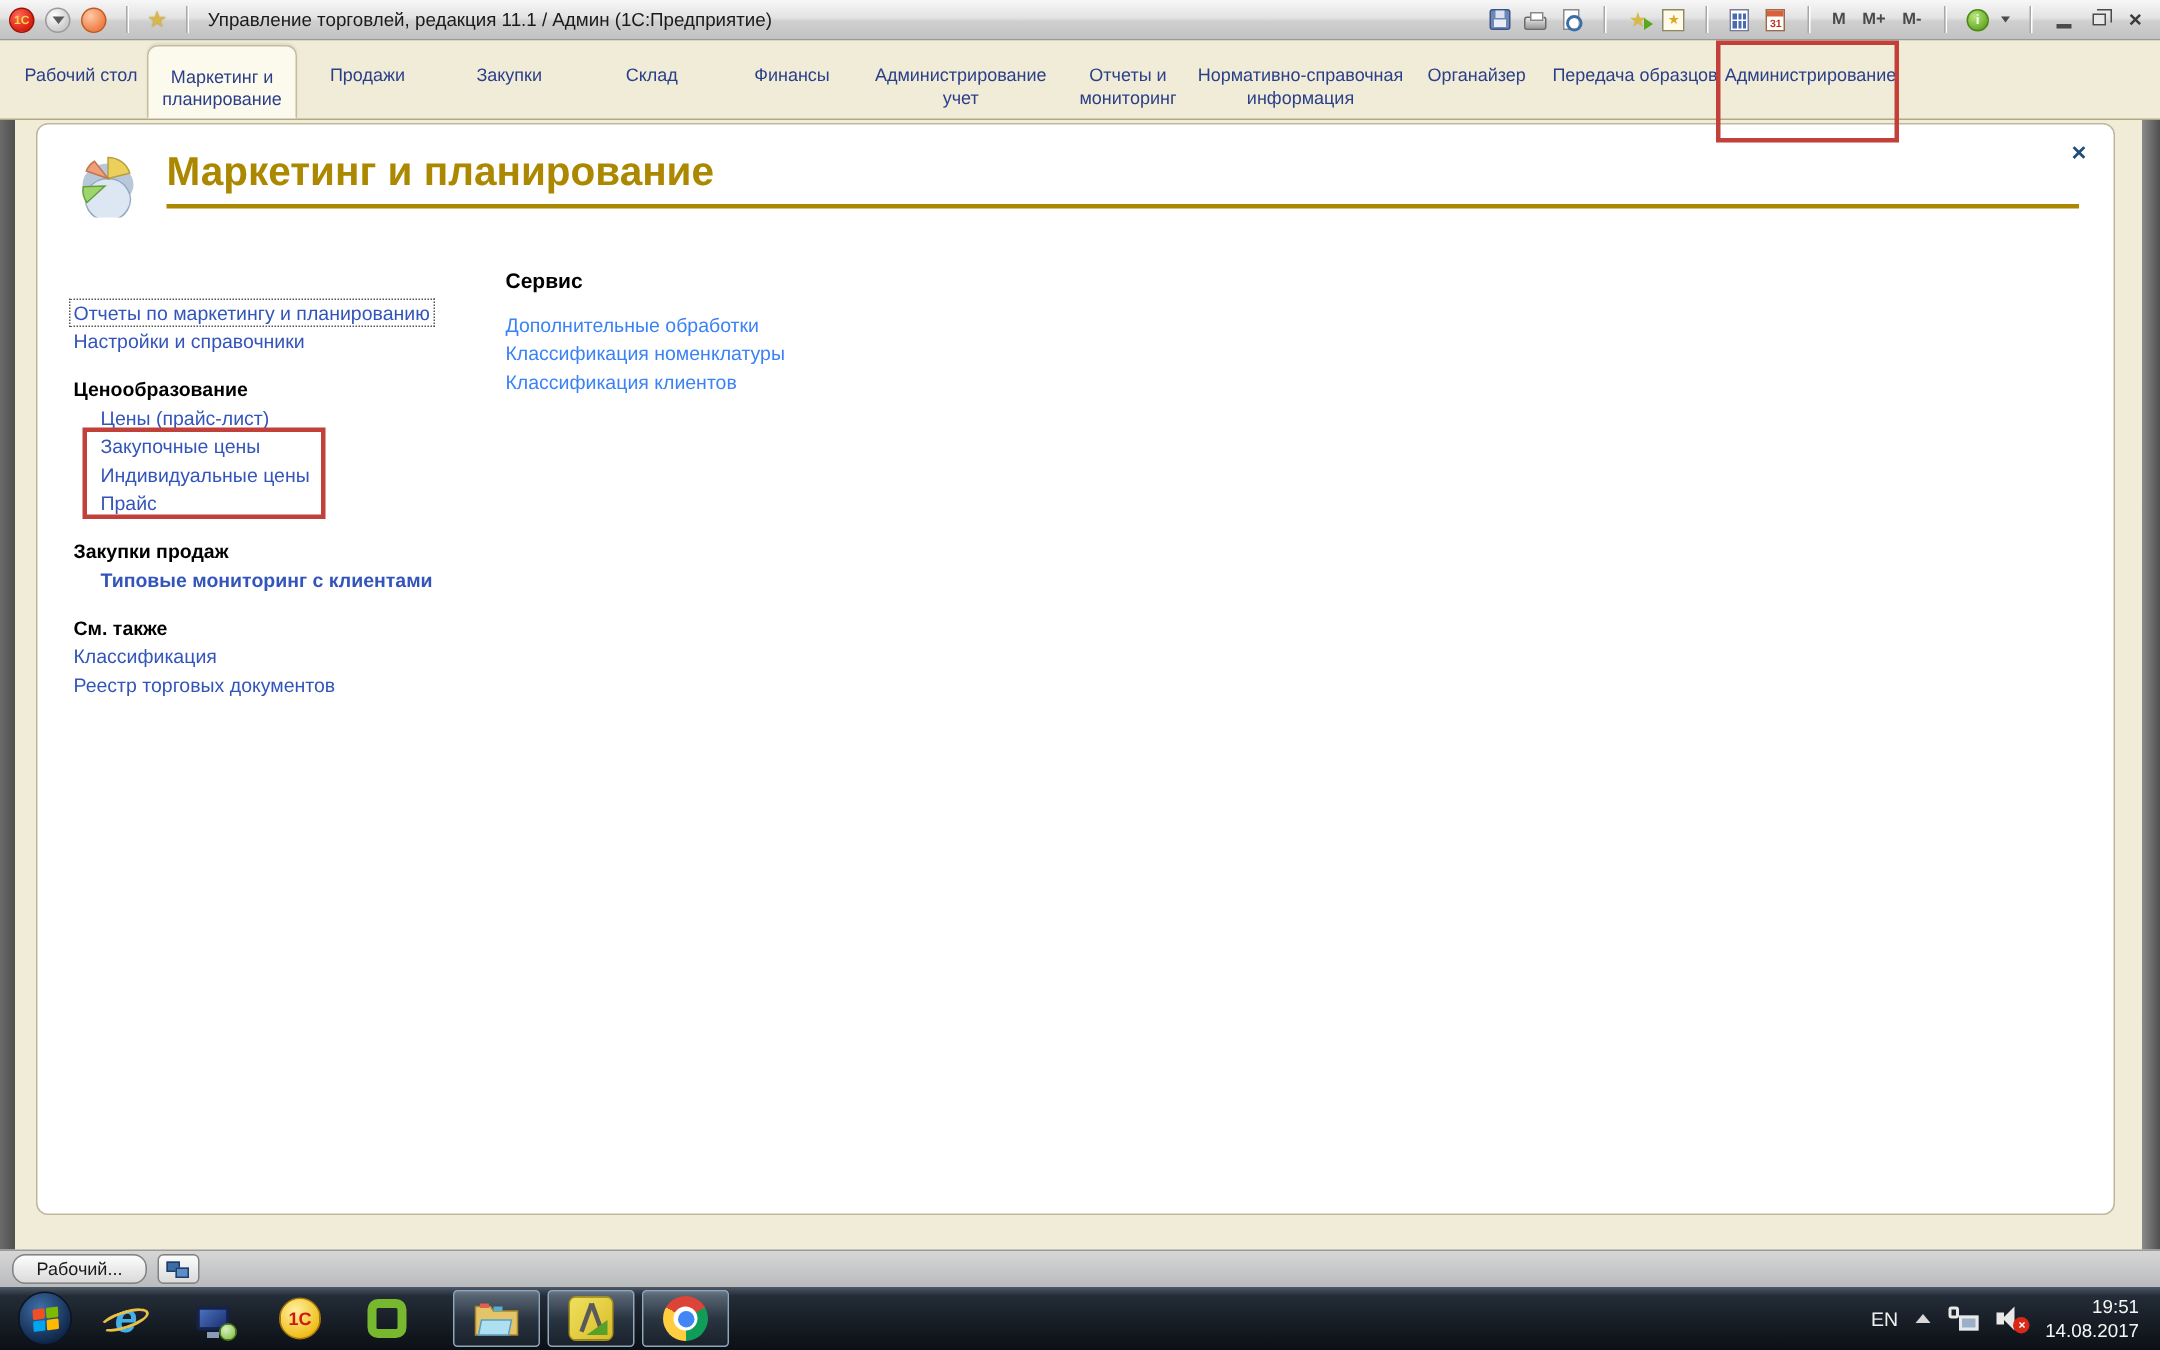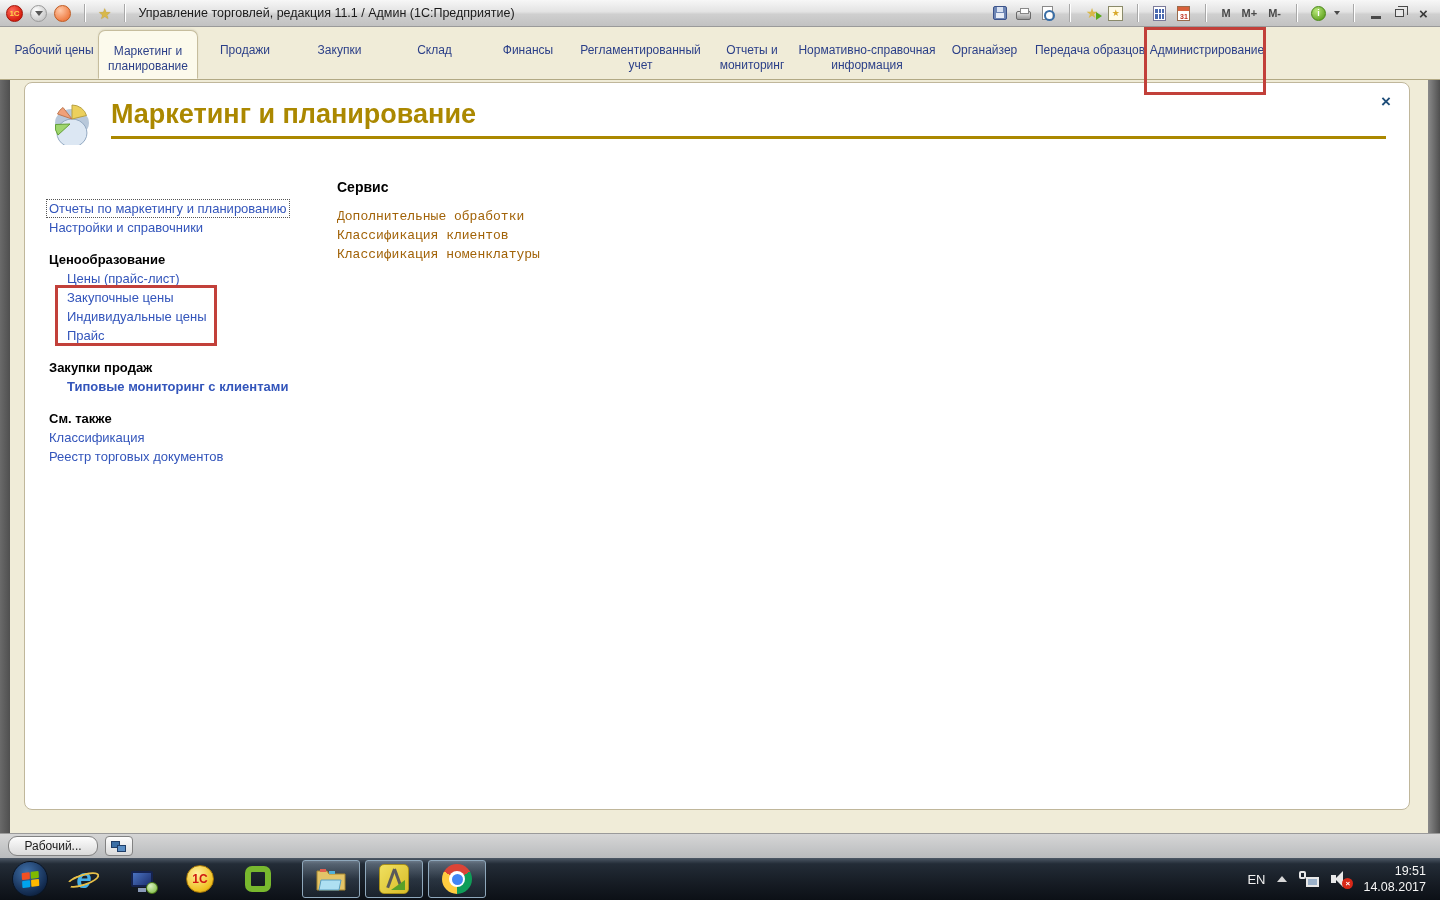--- a/index.html
+++ b/index.html
@@ -64,21 +64,21 @@
 
   .left-col { position:absolute; left:24px; top:116px; width:290px; font-size:13px; }
   .left-col .lnk { color:#3355bb; line-height:19px; cursor:default; }
   .left-col .lnk.focused { display:inline-block; border:1px dotted #555; padding:0 2px; margin-left:-3px; line-height:17px; }
   .sec-title { font-weight:bold; color:#000; line-height:19px; margin-top:13px; }
   .indent { padding-left:18px; }
   .lnk.bold { font-weight:bold; }
 
   .svc-col { position:absolute; left:312px; top:96px; width:300px; font-size:13px; }
   .svc-title { font-weight:bold; font-size:14px; color:#000; }
-  .svc-col .lnk { color:#a16207; line-height:19px; margin-top:0; cursor:default;font-family:Liberation Mono, monospace; }
+  .svc-col .lnk { color:#3b82f6; line-height:19px; margin-top:0; cursor:default; }
   .svc-links { margin-top:12px; }
 
   
   .statusbar { position:absolute; left:0; top:833px; width:1440px; height:25px;
     background:linear-gradient(#d6d6d6,#b9bbbd); border-top:1px solid #9a9a9a; display:flex; align-items:center; z-index:3; }
   .hist-btn { margin-left:8px; width:90px; height:20px; border:1px solid #828282; border-radius:9px;
     background:linear-gradient(#fdfdfd,#dadada); font-size:12px; color:#1a1a1a; display:flex; align-items:center; justify-content:center; }
   .mon-btn { margin-left:7px; width:28px; height:20px; border:1px solid #828282; border-radius:4px;
     background:linear-gradient(#fdfdfd,#dadada); display:flex; align-items:center; justify-content:center; position:relative; }
   .mon-a,.mon-b { width:9px; height:7px; background:#3a6ea5; border:1px solid #1f3d66; position:absolute; }
@@ -193,27 +193,27 @@
       <div class="mini-ic">
           <div class="win-restore"></div>
         </div>
       <div class="mini-ic">
           <span class="win-close">×</span>
         </div>
     </div>
   </div>
 
   <div class="tabbar">
-    <div class="tab" style="width:88px">Рабочий цены</div>
+    <div class="tab" style="width:88px">Рабочий стол</div>
     <div class="tab active" style="width:100px">Маркетинг и планирование</div>
     <div class="tab" style="width:94px">Продажи</div>
     <div class="tab" style="width:95px">Закупки</div>
     <div class="tab" style="width:95px">Склад</div>
     <div class="tab" style="width:92px">Финансы</div>
-    <div class="tab" style="width:133px">Регламентированный учет</div>
+    <div class="tab" style="width:133px">Администрирование учет</div>
     <div class="tab" style="width:90px">Отчеты и мониторинг</div>
     <div class="tab" style="width:140px">Нормативно-справочная информация</div>
     <div class="tab" style="width:95px">Органайзер</div>
     <div class="tab" style="width:116px">Передача образцов</div>
     <div class="tab" style="width:118px">Администрирование</div>
   </div>
 
   <div class="side-strip strip-left"></div>
   <div class="side-strip strip-right"></div>
 
@@ -249,22 +249,22 @@
 
       <div class="sec-title">См. также</div>
       <div class="lnk">Классификация</div>
       <div class="lnk">Реестр торговых документов</div>
     </div>
 
     <div class="svc-col">
       <div class="svc-title">Сервис</div>
       <div class="svc-links">
         <div class="lnk">Дополнительные обработки</div>
+        <div class="lnk">Классификация номенклатуры</div>
         <div class="lnk">Классификация клиентов</div>
-        <div class="lnk">Классификация номенклатуры</div>
       </div>
     </div>
   </div>
 
   <div class="statusbar">
     <div class="hist-btn">Рабочий...</div>
     <div class="mon-btn">
       <span class="mon-a"></span>
         <span class="mon-b"></span>
     </div>

